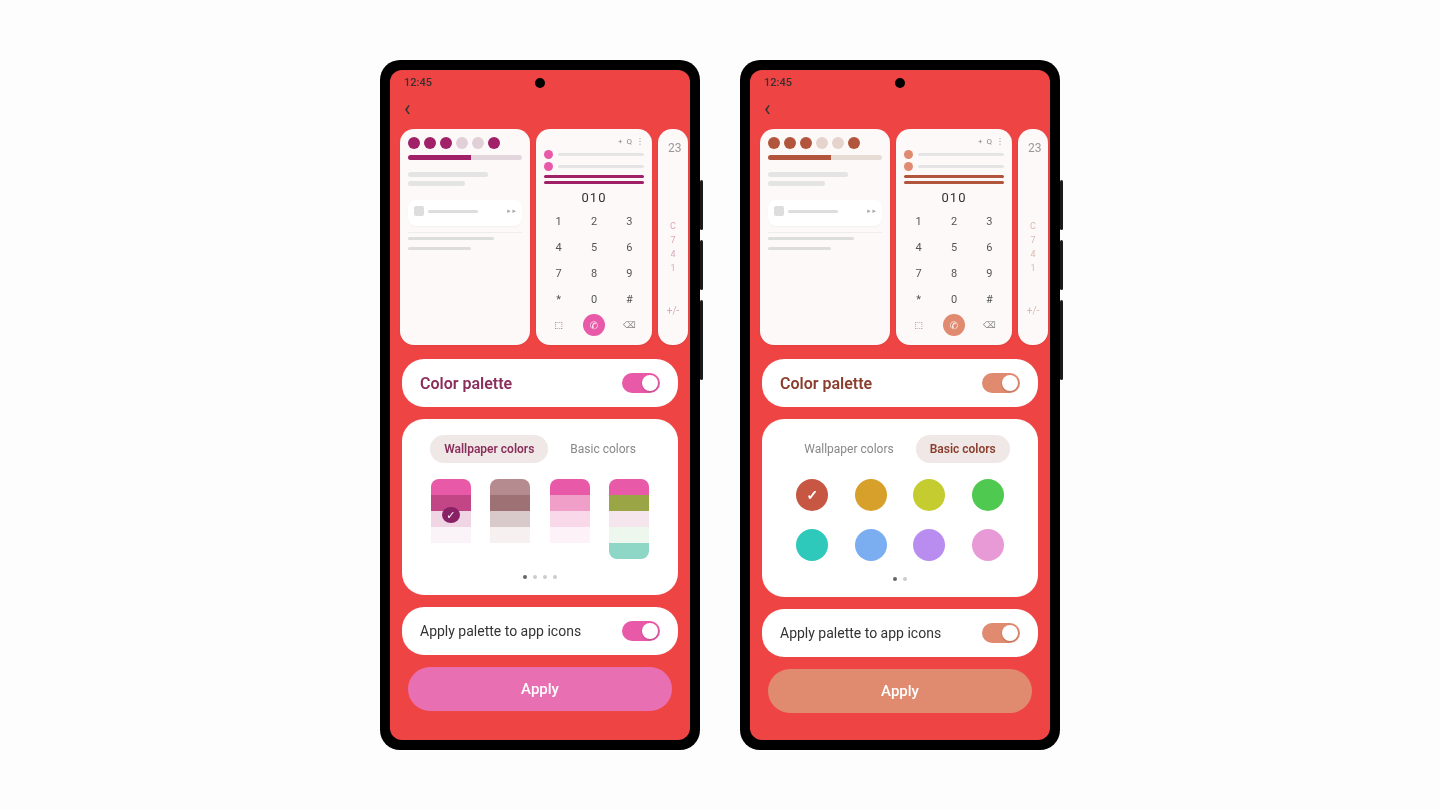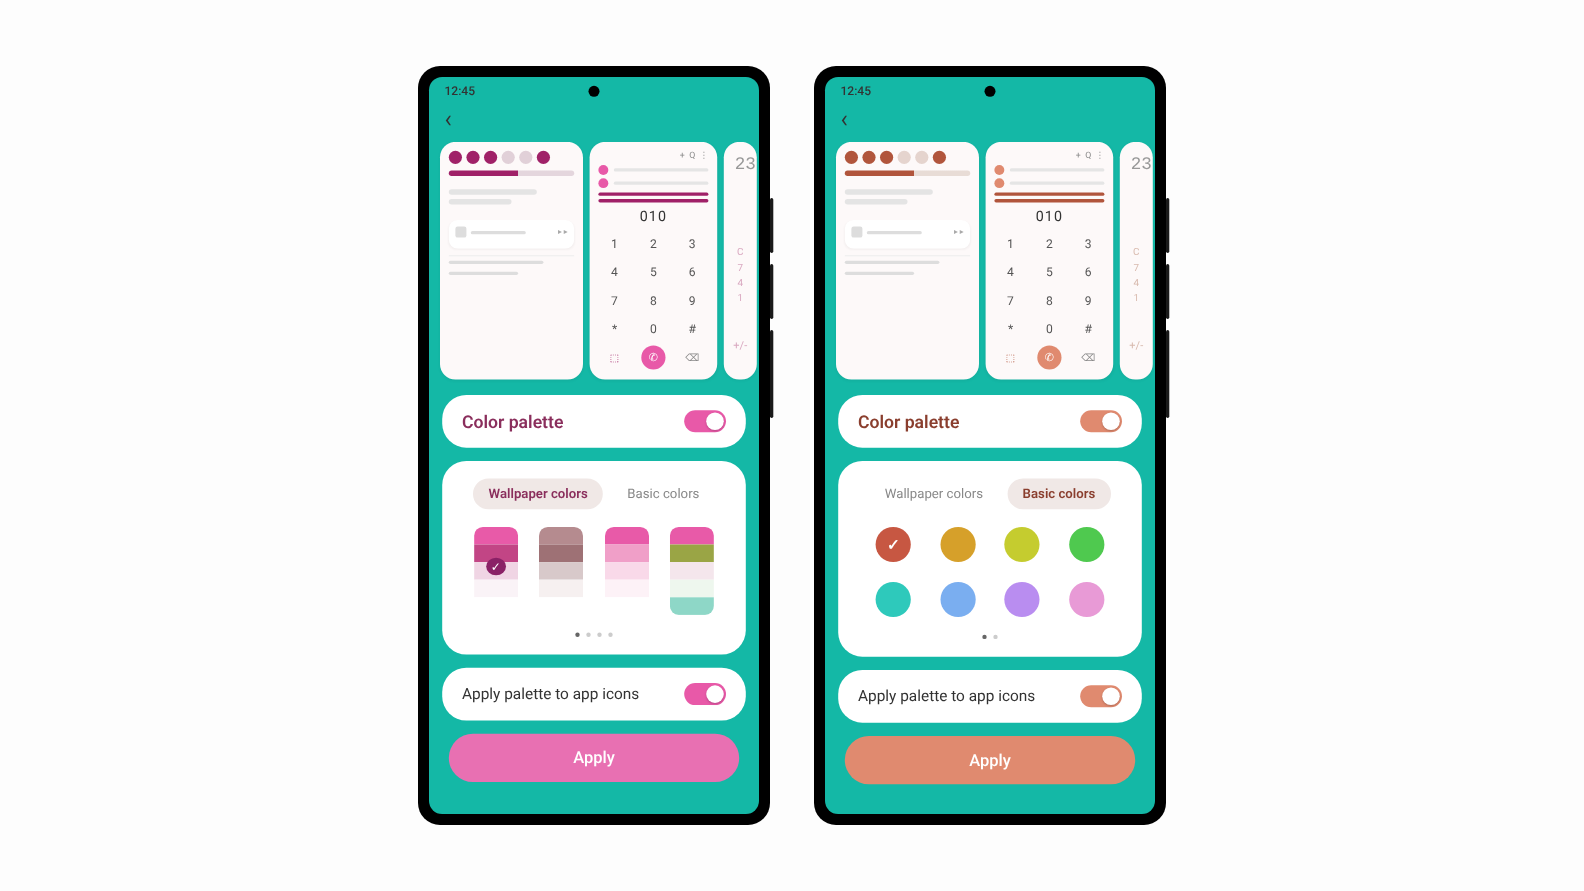--- a/index.html
+++ b/index.html
@@ -27,21 +27,21 @@
     width: 3px;
     background: #1a1a1a;
     border-radius: 2px;
   }
   .pb1 { top: 120px; height: 50px; }
   .pb2 { top: 180px; height: 50px; }
   .pb3 { top: 240px; height: 80px; }
   .screen {
     width: 100%;
     height: 100%;
-    background: #14b8a6;
+    background: #ef4444;
     border-radius: 12px;
     overflow: hidden;
     position: relative;
   }
   .camera {
     position: absolute;
     top: 8px;
     left: 50%;
     transform: translateX(-50%);
     width: 10px;
@@ -97,21 +97,21 @@
     font-size: 11px;
     color: #555;
     text-align: center;
     margin-top: 4px;
   }
   .keypad > div { height: 20px; display:flex; align-items:center; justify-content:center; }
   .display-num { text-align: center; font-size: 13px; color: #333; margin: 6px 0; letter-spacing: 1px; }
   .top-icons { display:flex; justify-content:flex-end; gap:4px; font-size:8px; color:#888; margin-bottom:4px;}
   .two-lines { height: 3px; border-radius:2px; margin-bottom:3px; }
   .call-btn { width:22px; height:22px; border-radius:50%; margin:0 auto; display:flex; align-items:center; justify-content:center; color:#fff; font-size:10px;}
-  .pc3-inner { font-size: 16px; color:#999; padding:4px 2px;font-family:Liberation Mono, monospace; }
+  .pc3-inner { font-size: 12px; color:#999; padding:4px 2px; }
 
   .section-card {
     background: #fff;
     border-radius: 22px;
     margin: 0 12px 12px;
     padding: 16px 18px;
   }
   .title-row { display:flex; justify-content:space-between; align-items:center; }
   .title-text { font-size: 16px; font-weight: 600; }
   .toggle {

